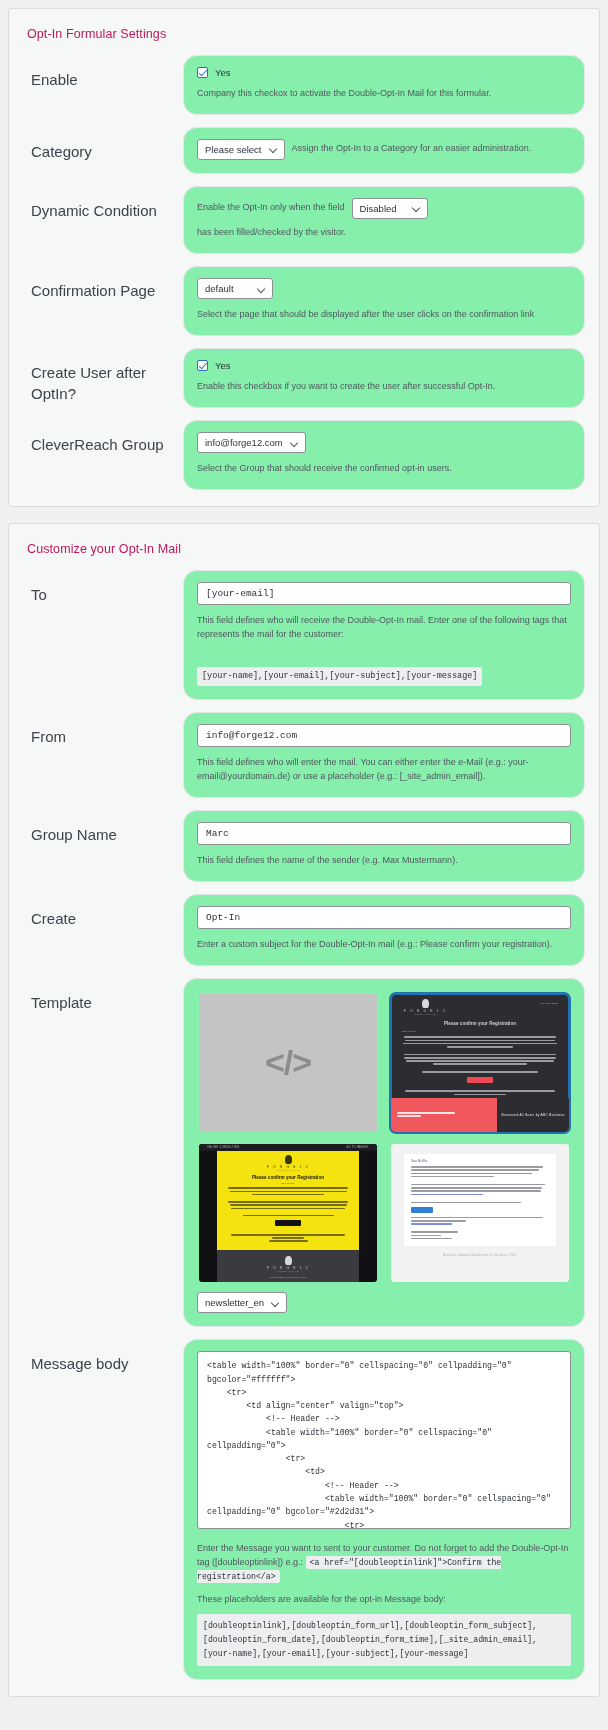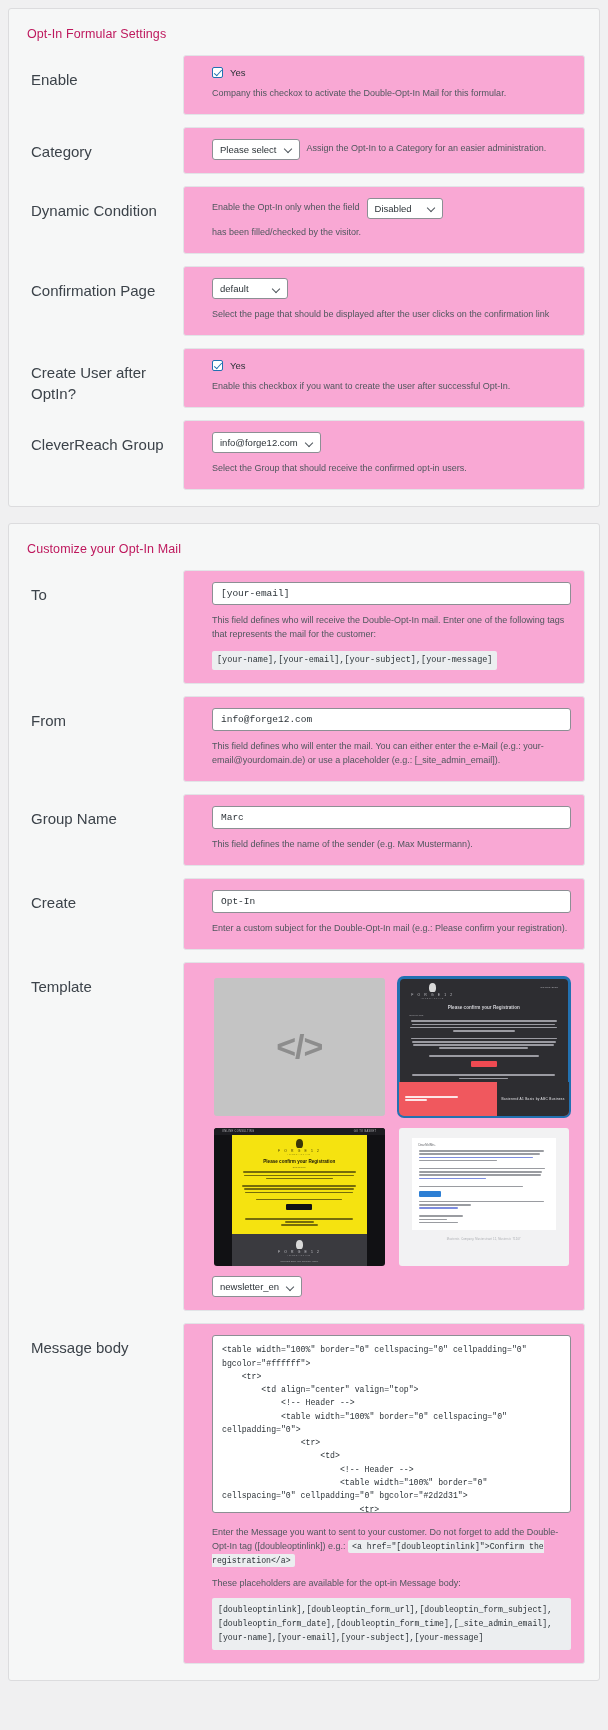--- a/index.html
+++ b/index.html
@@ -42,24 +42,24 @@
   .row-label {
     width: 160px;
     flex: 0 0 160px;
     font-size: 15px;
     color: #3c434a;
     padding: 14px 6px 0 8px;
     line-height: 1.4;
   }
   .row-field {
     flex: 1 1 auto;
-    background: #f9a8d4;
+    background: #86efac;
     border: 1px solid #e2e4e7;
-    border-radius: 3px;
-    padding: 11px 13px 13px 28px;
+    border-radius: 14px;
+    padding: 11px 13px 13px 13px;
     min-height: 34px;
   }
 
   
   .cb-line { display: flex; align-items: center; gap: 7px; }
   .cb {
     width: 11px; height: 11px;
     border: 1px solid #2271b1;
     border-radius: 2px;
     background: #fff;
@@ -89,21 +89,21 @@
   
   .code-chip {
     display: inline-block;
     background: #eceef0;
     color: #2c3338;
     font-family: "Liberation Mono", monospace;
     font-size: 8.5px;
     padding: 3px 5px;
     border-radius: 2px;
     line-height: 1.55;
-    margin-top: 9px;
+    margin-top: 25px;
   }
 
   
   .sel {
     display: inline-flex;
     align-items: center;
     justify-content: space-between;
     gap: 8px;
     background: #fff;
     border: 1px solid #8c8f94;

